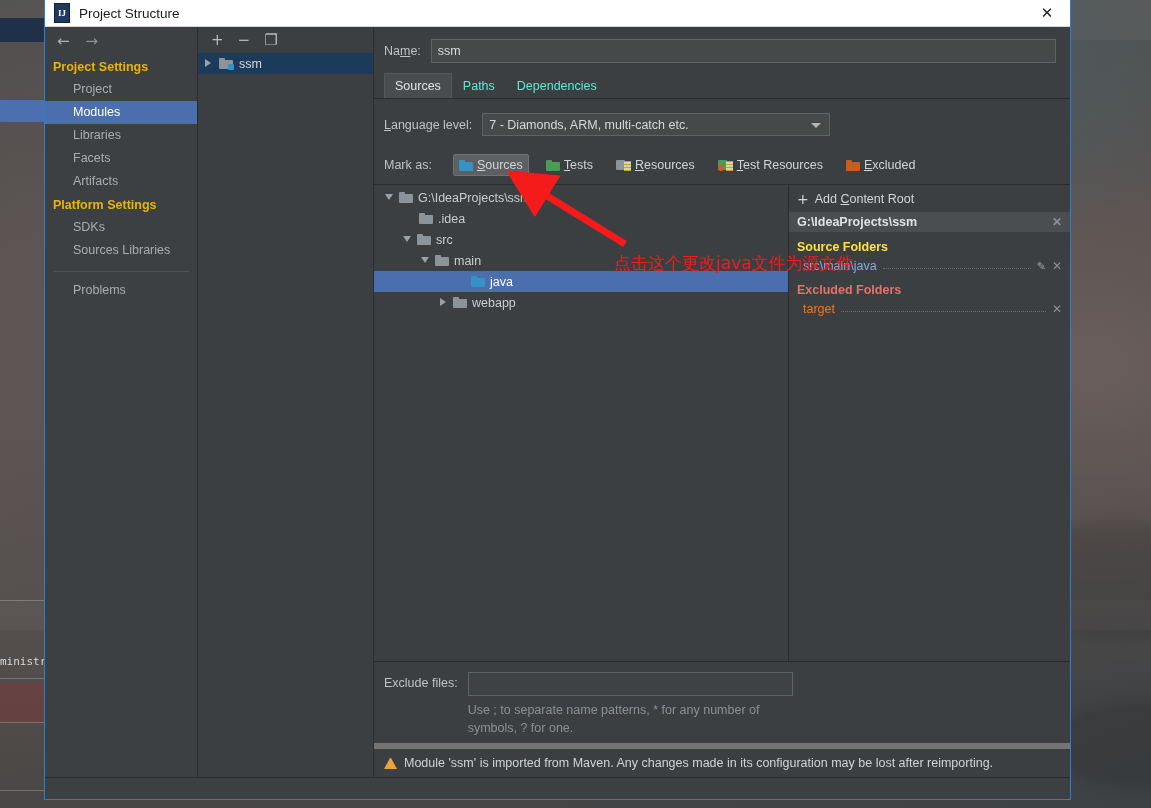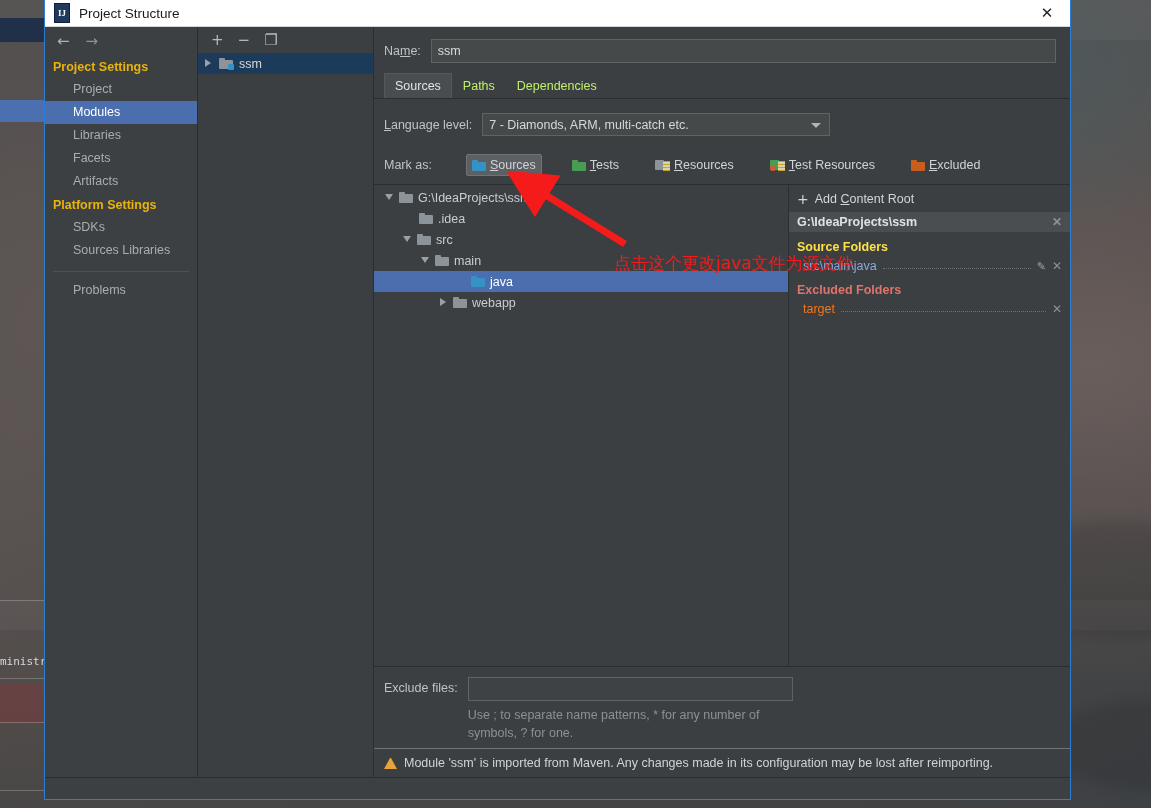--- a/index.html
+++ b/index.html
@@ -218,21 +218,21 @@
     padding: 0 6px;
     font-family: "Liberation Sans", sans-serif;
   }
 
   #tabs {
     display: flex; align-items: flex-end;
     border-bottom: 1px solid #2b2e30;
     padding-left: 10px;
   }
   .tab {
-    font-size: 12.5px; color: #bef264;
+    font-size: 12.5px; color: #5eead4;
     padding: 5px 10px 5px 10px;
     cursor: pointer;
     border: 1px solid transparent;
     border-bottom: none;
   }
   .tab.active {
     background: #4a4d50; color: #e0e3e5;
     border-color: #54585b;
   }
 
@@ -251,21 +251,21 @@
   }
   #lang-select .caret {
     position: absolute; right: 8px; top: 50%;
     margin-top: -2px;
     border-top: 5px solid #b0b4b7;
     border-left: 5px solid transparent;
     border-right: 5px solid transparent;
   }
 
   #markrow {
-    display: flex; align-items: center; gap: 24px;
+    display: flex; align-items: center; gap: 11px;
     padding: 8px 0 8px 10px;
   }
   #markrow .lbl { font-size: 12.5px; color: #bfc3c6; margin-right: 10px; }
   .mark-btn {
     display: flex; align-items: center; gap: 4px;
     font-size: 12.5px; color: #d0d4d6;
     padding: 3px 5px; cursor: pointer;
     border: 1px solid transparent; border-radius: 2px;
   }
   .mark-btn.active {
@@ -377,21 +377,21 @@
     width: 325px; height: 24px;
     background: #3f4244; border: 1px solid #5e6366;
     color: #d8dbdd; font-size: 12.5px; padding: 0 6px;
     font-family: "Liberation Sans", sans-serif;
   }
   #exclude-hint {
     font-size: 12.5px; color: #8b9094;
     width: 325px; line-height: 18px; padding-top: 5px;
   }
   #warnrow {
-    border-top: 1px solid #737373;
+    border-top: 6px solid #737373;
     display: flex; align-items: center; gap: 7px;
     padding: 7px 0 7px 10px;
     font-size: 12.5px; color: #d0d4d6;
     background: #3c3f41;
   }
   .warn-tri {
     width: 0; height: 0; flex: 0 0 13px;
     border-left: 6.5px solid transparent;
     border-right: 6.5px solid transparent;
     border-bottom: 11px solid #e8a33d;

